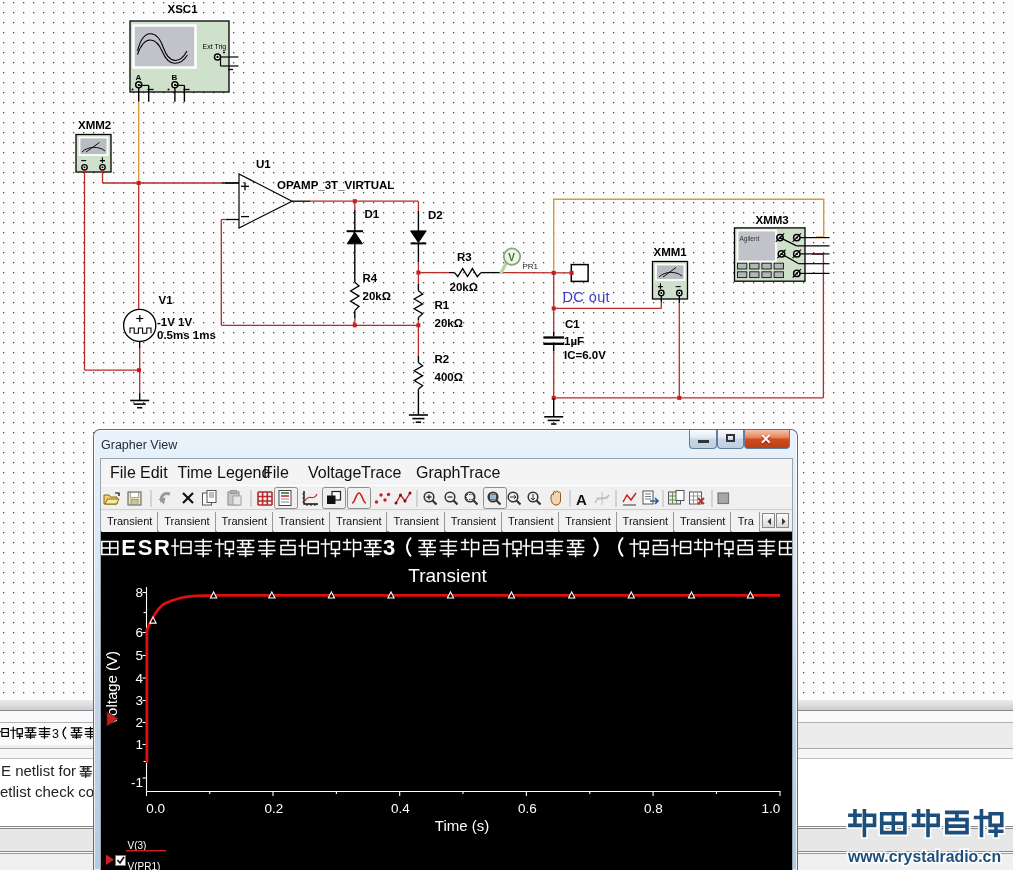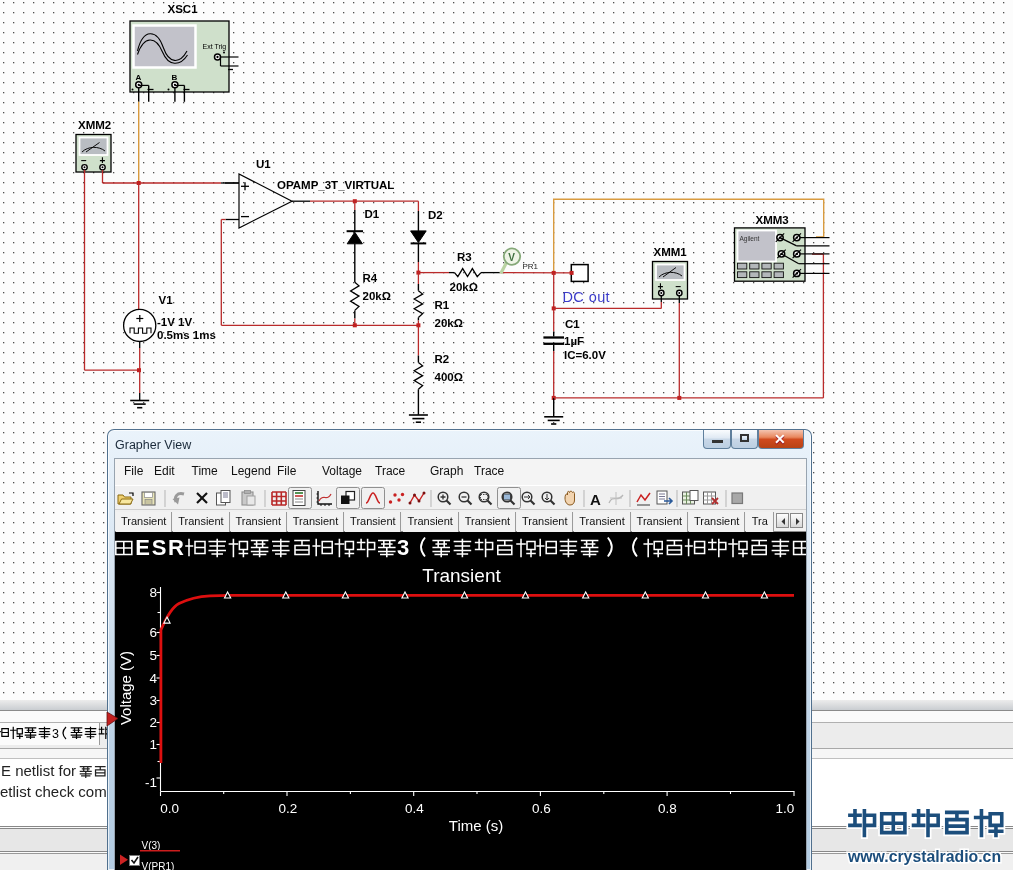--- a/index.html
+++ b/index.html
@@ -1,23 +1,23 @@
 <!DOCTYPE html>
 <html><head><meta charset="utf-8"><style>
 * {margin:0;padding:0;box-sizing:border-box}
 html,body {width:1013px;height:870px;overflow:hidden;background:#fbfbfb;font-family:"Liberation Sans",sans-serif}
 #page {position:relative;width:1013px;height:870px}
 #canvas {position:absolute;left:0;top:0;width:1013px;height:700px;background-color:#fcfcfc}
 .band {position:absolute;left:0;width:1013px}
-#win {position:absolute;left:107px;top:429px;width:705px;height:441px;border:1px solid #50708e;border-bottom:none;border-radius:7px 7px 0 0;
+#win {position:absolute;left:93px;top:429px;width:705px;height:441px;border:1px solid #50708e;border-bottom:none;border-radius:7px 7px 0 0;
   background:linear-gradient(#eaf3fb,#d3e2f0 40%,#bdd2e6 70%,#b3cce2);box-shadow:inset 0 0 0 1px rgba(255,255,255,.7);z-index:10}
 #wtitle {position:absolute;left:7px;top:8px;font-size:12.5px;color:#1a2a3a}
 .capbtn {position:absolute;top:0;height:19px;border:1px solid #5f7f9c;border-top:none;border-radius:0 0 4px 4px}
 #client {position:absolute;left:6px;top:28px;width:693px;height:413px;background:#f0f0f0;border:1px solid #98a4b0;border-bottom:none}
-#menubar {position:absolute;left:0;top:0;width:691px;height:26px;background:#f4f4f4;font-size:12px;color:#111}
+#menubar {position:absolute;left:0;top:0;width:691px;height:26px;background:#f4f4f4;font-size:16px;color:#111}
 #toolbar {position:absolute;left:0;top:26px;width:691px;height:25px;background:#f0f0f0;border-top:1px solid #fff;border-bottom:1px solid #cfcfcf}
 #tabrow {position:absolute;left:0;top:51px;width:691px;height:22px;background:#f0f0f0;border-bottom:1px solid #8a8a8a}
 .tab {position:absolute;top:2px;width:56.3px;height:20px;border-right:1px solid #9a9a9a;font-size:11px;color:#111;text-align:center;line-height:19px;background:#f2f2f2;overflow:hidden}
 .scrbtn {position:absolute;top:3px;width:13px;height:15px;background:linear-gradient(#fdfdfd,#d8d8d8);border:1px solid #888}
 #chart {position:absolute;left:0;top:73px;width:691px;height:340px;background:#000;overflow:hidden}
 </style></head><body>
 <div id="page">
 <div id="canvas"><svg width="1013" height="700">
         <defs>
           <pattern id="dg" width="10" height="10" x="3" y="2" patternUnits="userSpaceOnUse">

